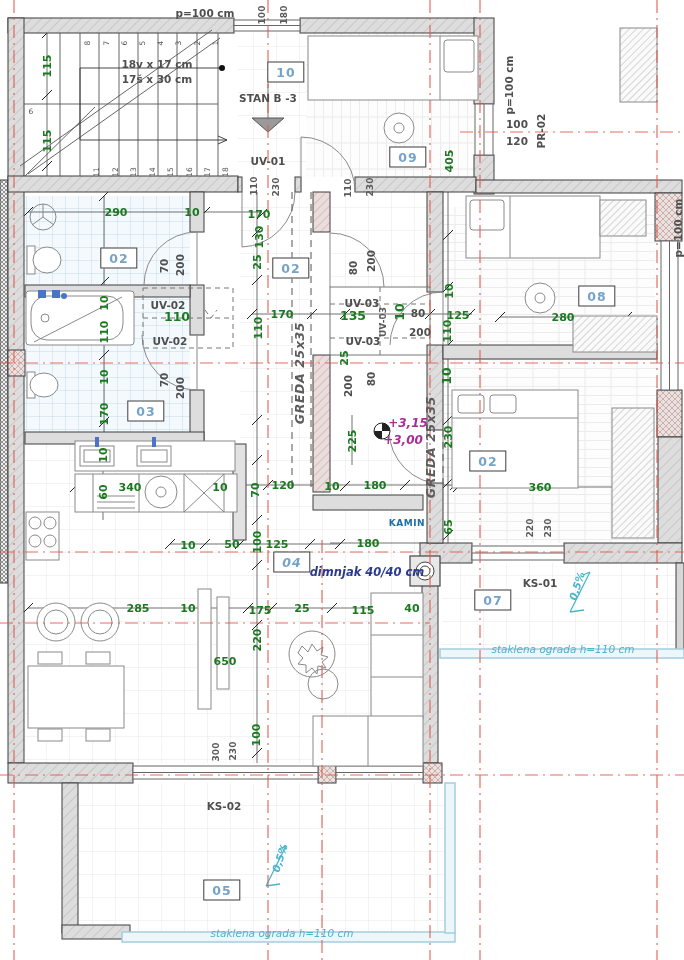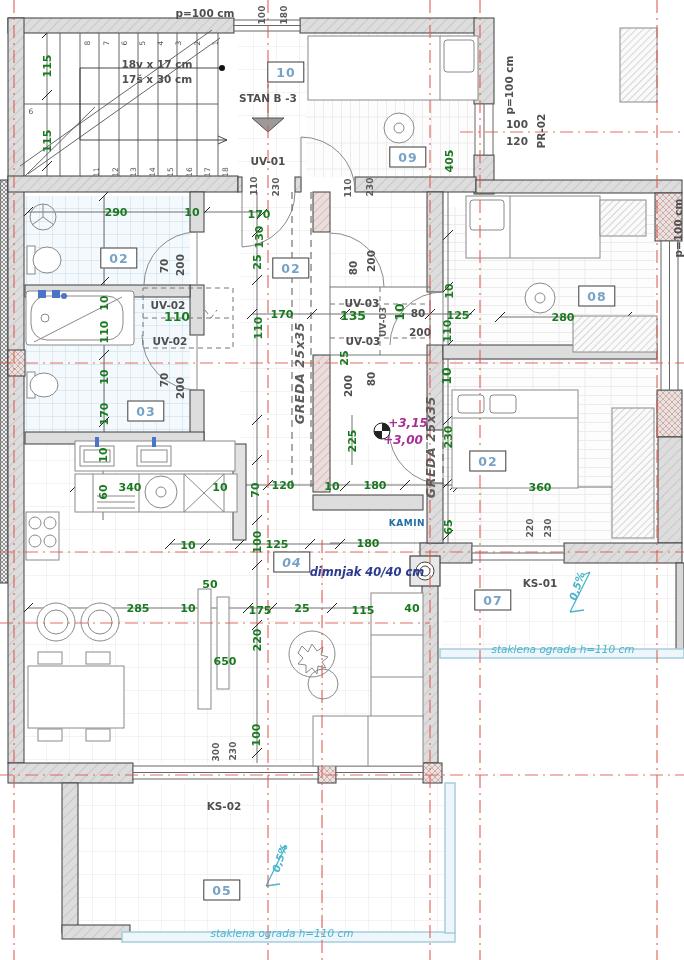--- a/index.html
+++ b/index.html
@@ -487,21 +487,21 @@
       <span class="lbl k-annS" style="left: 530px; top: 528px; transform: translate(-50%, -50%) rotate(-90deg);">220</span>
       <span class="lbl k-annS" style="left: 548px; top: 528px; transform: translate(-50%, -50%) rotate(-90deg);">230</span>
       <span class="lbl k-ann" style="left: 540px; top: 583px; transform: translate(-50%, -50%) rotate(0deg);">KS-01</span>
       <span class="lbl k-cyan" style="left: 577px; top: 586px; transform: translate(-50%, -50%) rotate(-72deg);">0,5%</span>
       <span class="lbl k-cyanS" style="left: 563px; top: 649px; transform: translate(-50%, -50%) rotate(0deg);">staklena ograda h=110 cm</span>
       <span class="lbl k-dim" style="left: 103px; top: 455px; transform: translate(-50%, -50%) rotate(-90deg);">10</span>
       <span class="lbl k-dim" style="left: 130px; top: 487px; transform: translate(-50%, -50%) rotate(0deg);">340</span>
       <span class="lbl k-dim" style="left: 103px; top: 492px; transform: translate(-50%, -50%) rotate(-90deg);">60</span>
       <span class="lbl k-dim" style="left: 220px; top: 487px; transform: translate(-50%, -50%) rotate(0deg);">10</span>
       <span class="lbl k-dim" style="left: 188px; top: 545px; transform: translate(-50%, -50%) rotate(0deg);">10</span>
-      <span class="lbl k-dim" style="left: 210px; top: 544px; transform: translate(-50%, -50%) rotate(0deg); margin-top: 40px;">50</span>
+      <span class="lbl k-dim" style="left: 232px; top: 544px; transform: translate(-50%, -50%) rotate(0deg);">50</span>
       <span class="lbl k-dim" style="left: 138px; top: 608px; transform: translate(-50%, -50%) rotate(0deg);">285</span>
       <span class="lbl k-dim" style="left: 188px; top: 608px; transform: translate(-50%, -50%) rotate(0deg);">10</span>
       <span class="lbl k-dim" style="left: 225px; top: 661px; transform: translate(-50%, -50%) rotate(0deg);">650</span>
       <span class="lbl k-dim" style="left: 260px; top: 610px; transform: translate(-50%, -50%) rotate(0deg);">175</span>
       <span class="lbl k-dim" style="left: 302px; top: 608px; transform: translate(-50%, -50%) rotate(0deg);">25</span>
       <span class="lbl k-dim" style="left: 363px; top: 610px; transform: translate(-50%, -50%) rotate(0deg);">115</span>
       <span class="lbl k-dim" style="left: 412px; top: 608px; transform: translate(-50%, -50%) rotate(0deg);">40</span>
       <span class="lbl k-dim" style="left: 257px; top: 640px; transform: translate(-50%, -50%) rotate(-90deg);">220</span>
       <span class="lbl k-dim" style="left: 256px; top: 735px; transform: translate(-50%, -50%) rotate(-90deg);">100</span>
       <span class="lbl k-annS" style="left: 216px; top: 752px; transform: translate(-50%, -50%) rotate(-90deg);">300</span>

